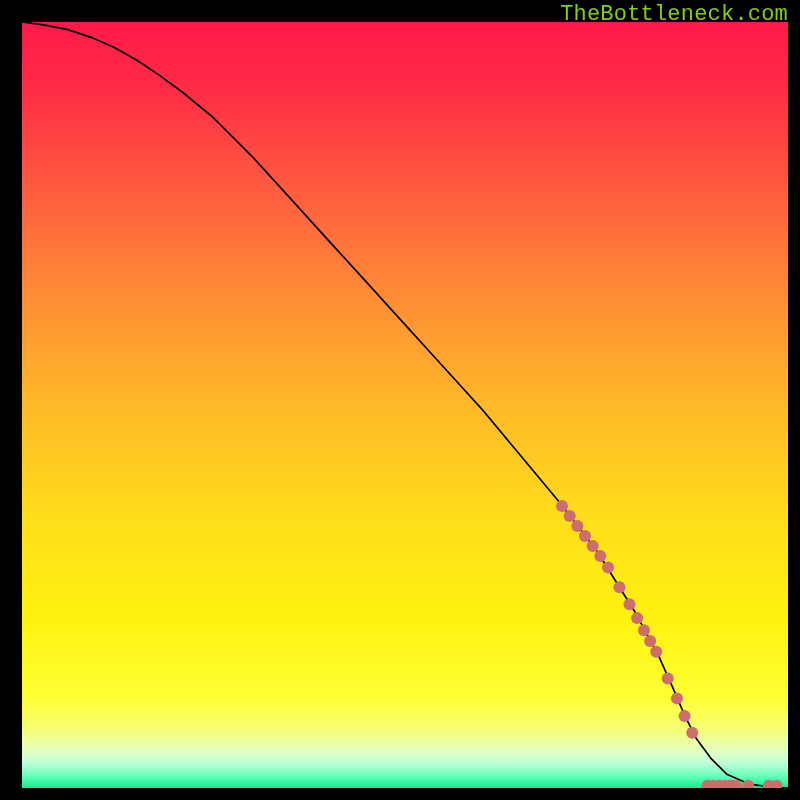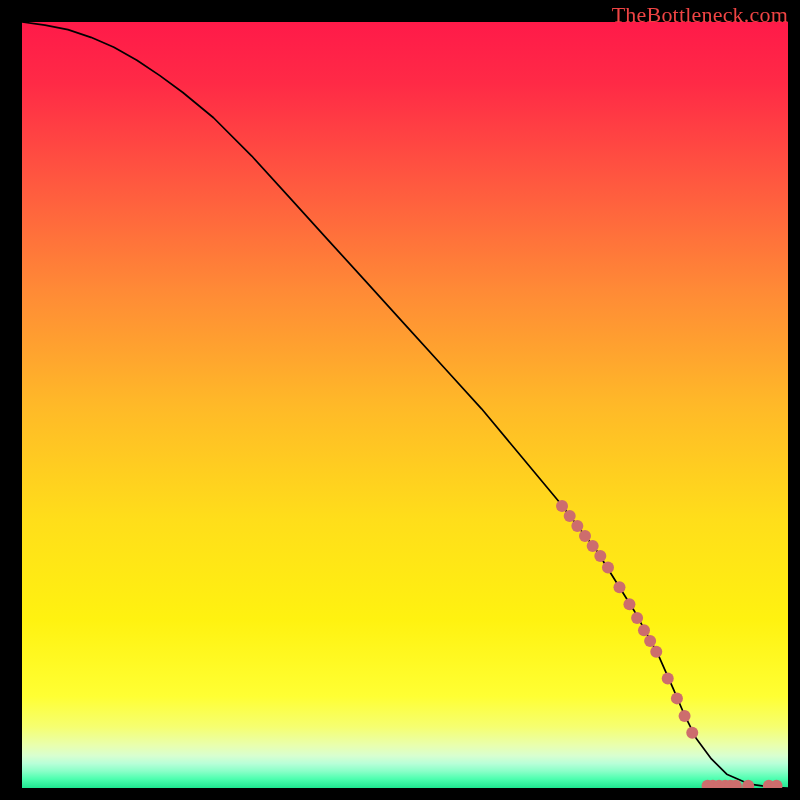--- a/index.html
+++ b/index.html
@@ -16,24 +16,24 @@
     position: absolute;
     left: 0;
     top: 0;
     width: 766px;
     height: 766px;
   }
   .watermark {
     position: absolute;
     top: 2px;
     right: 12px;
-    font-family: Liberation Serif, serif;
+    font-family: Liberation Mono, monospace;
     font-size: 22px;
     font-weight: 400;
-    color: #ef4444;
+    color: #84cc16;
     letter-spacing: 0.2px;
   }
   svg { display: block; }
 </style>
 </head>
 <body>
 
 <div class="frame">
   <svg class="plot-area" viewBox="0 0 766 766">
     <defs>

